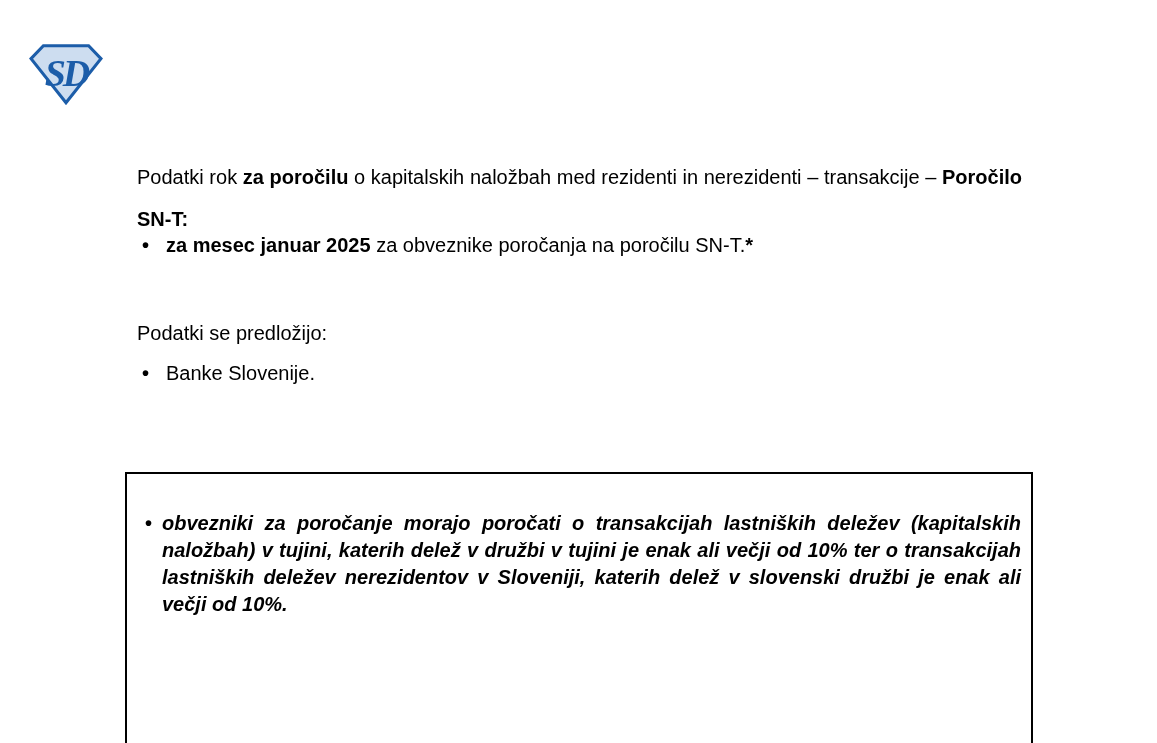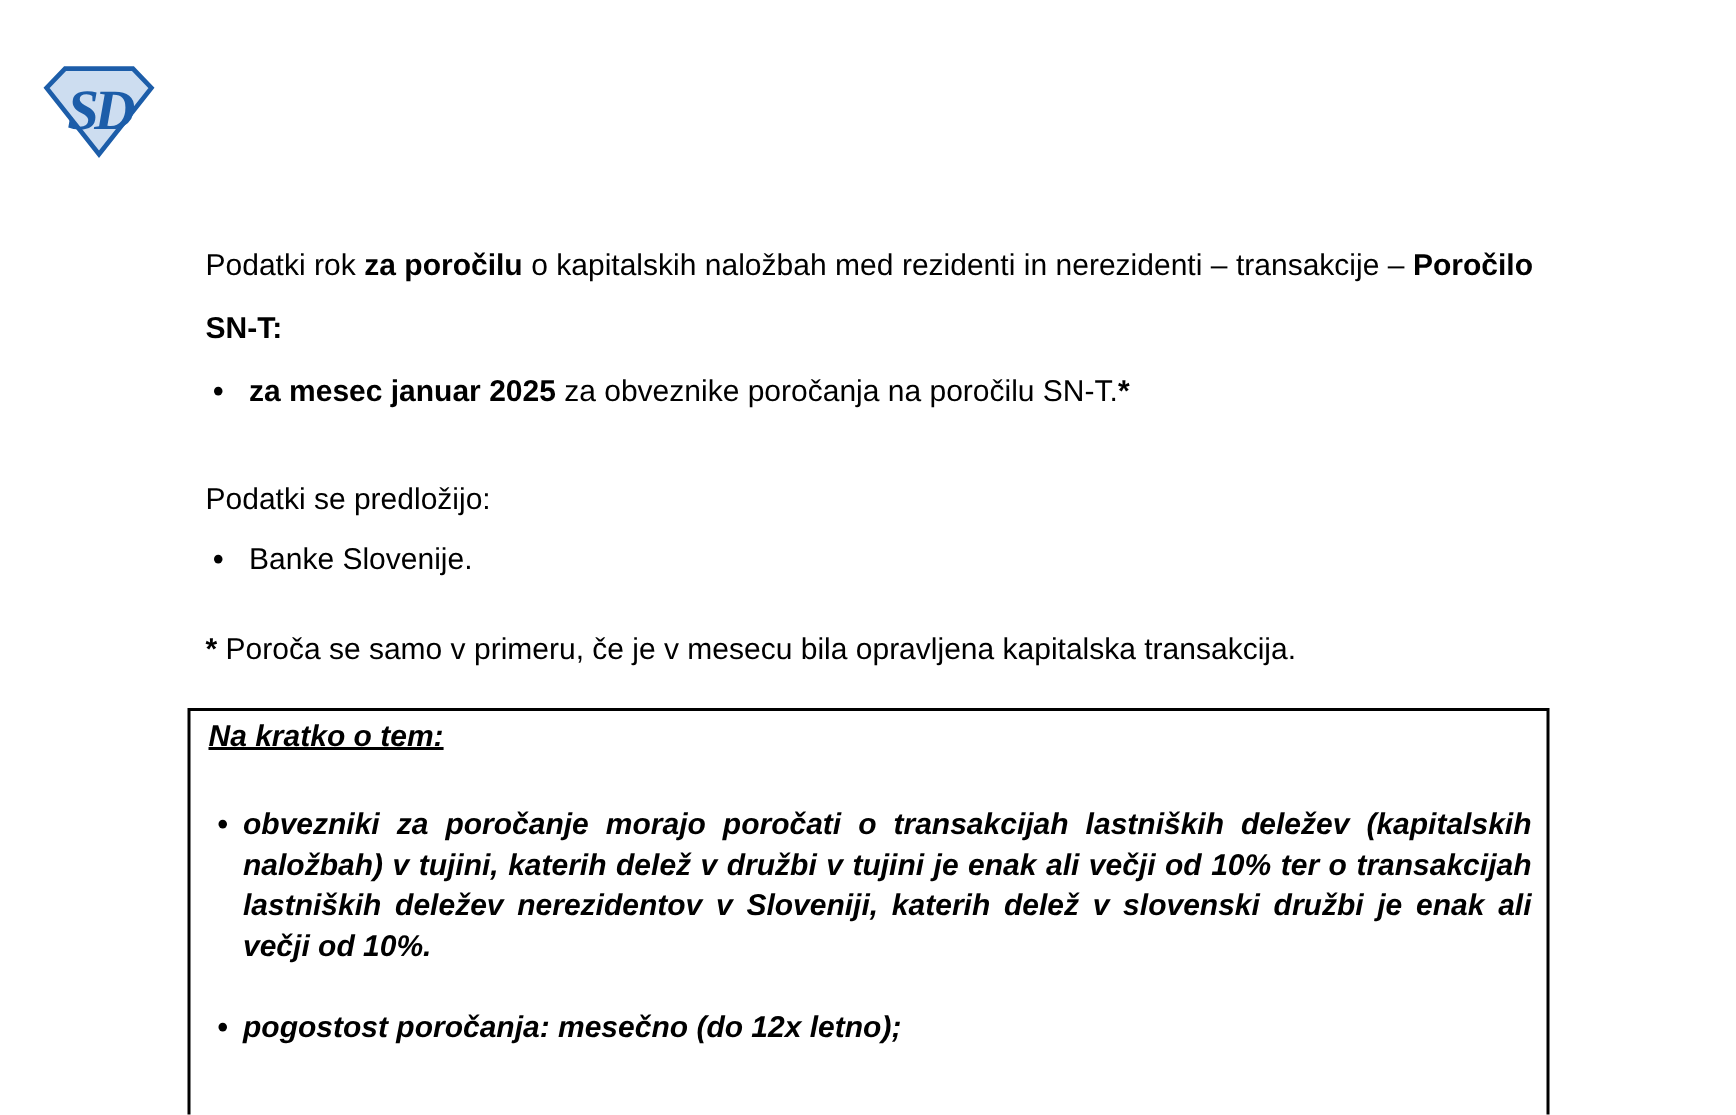--- a/index.html
+++ b/index.html
@@ -42,21 +42,21 @@
   .block {
     position: absolute;
     left: 137px;
     width: 885px;
     line-height: 42px;
     margin: 0;
   }
   .jtext { text-align: justify; }
 
   .intro          { top: 156px; }
-  .deadline-list  { top: 240px; }
+  .deadline-list  { top: 224px; }
   .submit-heading { top: 312px; }
   .submit-list    { top: 352px; }
   .footnote       { top: 412px; }
 
   ul.blist {
     list-style: none;
     margin: 0;
     padding: 0;
   }
   .main-list li {
@@ -125,23 +125,20 @@
   <ul class="block blist main-list deadline-list">
     <li><span class="seg-b">za mesec januar 2025</span><span class="seg-r"> za obveznike poročanja na poročilu SN-T.</span><span class="seg-b">*</span></li>
   </ul>
 
   <p class="block submit-heading">Podatki se predložijo:</p>
 
   <ul class="block blist main-list submit-list">
     <li>Banke Slovenije.</li>
   </ul>
 
-  <p class="block footnote"><span class="seg-b">* </span><span class="seg-r">Poroča se samo v primeru, če je v mesecu bila opravljena kapitalska transakcija.</span></p>
 
   <div class="info-box">
-    <p class="box-heading">Na kratko o tem:</p>
     <ul class="blist box-list">
         <li><span class="seg-bi">obvezniki za poročanje morajo poročati o transakcijah lastniških deležev (kapitalskih naložbah) v tujini, katerih delež v družbi v tujini je enak ali večji od 10% ter o transakcijah lastniških deležev nerezidentov v Sloveniji, katerih delež v slovenski družbi je enak ali večji od 10%.</span></li>
-        <li class="gap-before"><span class="seg-bi">pogostost poročanja: mesečno (do 12x letno);</span></li>
       </ul>
   </div>
 
 </div>
 
 </body></html>

